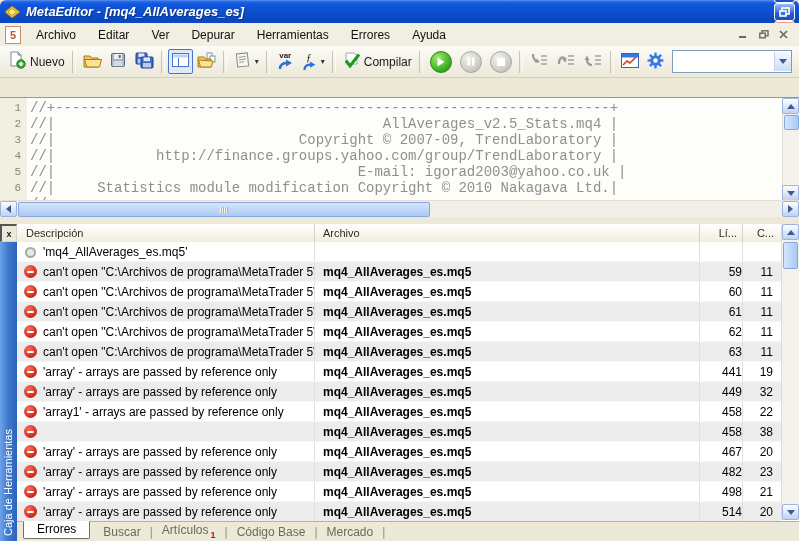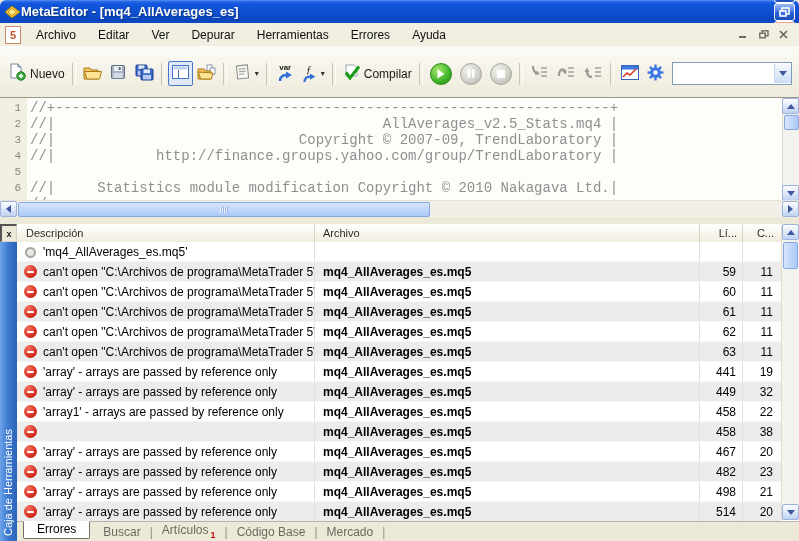--- a/index.html
+++ b/index.html
@@ -4,35 +4,35 @@
 <style>
   html,body{margin:0;padding:0;}
   body{width:799px;height:541px;overflow:hidden;font-family:"Liberation Sans",sans-serif;background:#ece9d8;}
   .window{position:relative;width:799px;height:541px;background:#ece9d8;}
 
   
   .titlebar{position:absolute;left:0;top:0;right:0;height:23px;
     background:linear-gradient(180deg,#5a95f2 0%,#2b6ce8 6%,#1257dd 16%,#0d4fd0 55%,#0a46be 88%,#0d4ac6 100%);
     border-radius:6px 6px 0 0;display:flex;align-items:center;padding:0 4px;}
   .app-icon{width:17px;height:15px;display:inline-block;}
-  .title{flex:1;color:#fff;font-weight:bold;font-size:13px;text-shadow:1px 1px 1px #0c337e;white-space:nowrap;}
+  .title{flex:1;color:#fff;font-weight:bold;font-size:13px;margin-left:5px;text-shadow:1px 1px 1px #0c337e;white-space:nowrap;font-style:italic;}
   .wc{width:21px;height:18px;border:1px solid #fff;border-radius:3px;margin-left:2px;display:flex;align-items:center;justify-content:center;padding:0;cursor:default;}
   .wc.blue{background:linear-gradient(180deg,#9dbcf5 0%,#4c7ce4 45%,#2a5ed2 55%,#1d4dba 100%);}
   .wc.red{background:linear-gradient(180deg,#f4a590 0%,#e4593a 45%,#d23c1d 60%,#b43012 100%);}
 
   
   .menubar{position:absolute;left:0;top:23px;right:0;height:23px;background:#f1efe2;border-bottom:1px solid #e2dfcc;display:flex;align-items:center;padding:0 3px;}
   .doc-icon{width:14px;height:16px;background:#fff;border:1px solid #cf8a6a;color:#c4552a;font-size:11px;font-weight:bold;display:flex;align-items:center;justify-content:center;margin:0 4px 0 2px;}
   .menu-items{display:flex;flex:1;}
   .menu-item{padding:3px 11px;font-size:12px;color:#101010;}
   .child-controls{display:flex;gap:3px;margin-right:4px;}
   .cc{width:17px;height:15px;background:transparent;border:none;display:flex;align-items:center;justify-content:center;padding:0;}
 
   
-  .toolbar{position:absolute;left:0;top:46px;right:0;height:31px;background:linear-gradient(180deg,#fcfbf6,#ece9d8);border-bottom:1px solid #d2cebb;display:flex;align-items:center;padding:12px 4px;}
+  .toolbar{position:absolute;left:0;top:46px;right:0;height:31px;background:linear-gradient(180deg,#fcfbf6,#ece9d8);border-bottom:1px solid #d2cebb;display:flex;align-items:center;padding:0 4px;}
   .tbtn{height:25px;min-width:25px;display:flex;align-items:center;justify-content:center;border:1px solid transparent;border-radius:2px;background:transparent;font-size:12px;color:#1a1a1a;padding:0 3px;gap:4px;}
   .tbtn.pressed{background:#dfe9f9;border-color:#4a74c8;}
   .tsep{width:2px;height:22px;border-left:1px solid #c9c5b2;border-right:1px solid #fdfcf7;margin:0 3px;}
   .caret{font-size:8px;color:#333;margin-left:1px;}
   .mini-label{font-size:8px;font-weight:bold;color:#222;line-height:6px;}
   .fn-label{font-size:11px;font-style:italic;color:#222;line-height:8px;font-family:"Liberation Serif",serif;}
   .stack{display:flex;flex-direction:column;align-items:center;}
   .combo{display:flex;align-items:center;height:21px;background:#fff;border:1px solid #7f9db9;width:118px;margin-left:4px;}
   .combo input{flex:1;border:none;outline:none;height:17px;width:90px;font-size:12px;padding:0 3px;background:#fff;}
   .combo-btn{width:17px;height:19px;background:linear-gradient(180deg,#f6f9fe,#cddcf5);border:none;border-left:1px solid #c5d4ec;display:flex;align-items:center;justify-content:center;padding:0;}
@@ -76,21 +76,21 @@
   .hc-desc{flex:0 0 298px;padding-left:9px;}
   .hc-file{flex:0 0 385px;padding-left:8px;}
   .hc-line{flex:0 0 43px;justify-content:flex-end;padding-right:5px;}
   .hc-col{flex:1;justify-content:flex-end;padding-right:8px;border-right:none;}
   .tb-rows{position:absolute;left:17px;top:18px;right:17px;bottom:19px;overflow:hidden;background:#fff;}
   .tb-row{height:20px;display:flex;align-items:center;font-size:12px;color:#000;box-sizing:border-box;border-bottom:1px solid #f6f6f3;}
   .tb-row.alt{background:#ececec;}
   .cell{box-sizing:border-box;height:100%;display:flex;align-items:center;overflow:hidden;white-space:nowrap;border-right:1px solid #e3e1d6;}
   .c-desc{flex:0 0 298px;padding-left:4px;}
   .c-file{flex:0 0 385px;padding-left:8px;font-weight:bold;}
-  .c-line{flex:0 0 43px;justify-content:flex-end;padding-right:6px;}
+  .c-line{flex:0 0 43px;justify-content:flex-end;}
   .c-col{flex:1;justify-content:flex-end;padding-right:9px;border-right:none;}
   .err-ico{flex:0 0 13px;width:13px;height:13px;border-radius:50%;margin:0 6px 0 3px;position:relative;
     background:radial-gradient(circle at 35% 30%,#f4705e,#d42a1a 65%,#9c1206);}
   .err-ico::after{content:"";position:absolute;left:3px;top:5.5px;width:7px;height:2.5px;background:#fff;border-radius:1px;}
   .info-ico{flex:0 0 11px;width:11px;height:11px;border-radius:50%;margin:1px 7px 0 4px;box-sizing:border-box;border:2px solid #a8a8a2;background:#e8e8e4;}
   .tb-vscroll{position:absolute;right:0;top:0;width:17px;height:296px;background:#f3f2ec;border-left:1px solid #e0ddd0;}
   .tb-tabs{position:absolute;left:17px;right:0;bottom:0;height:19px;background:#ece9d8;border-top:1px solid #b7b3a2;display:flex;align-items:center;font-size:12px;}
   .tbtab-active{background:#fff;border:1px solid #73715f;border-top:1px solid #fff;border-radius:0 0 2px 2px;padding:0 13px 2px 13px;margin:-1px 4px 2px 6px;color:#000;}
   .tbtab{color:#6b6a5c;padding:0 9px;}
   .tbsep{color:#94917e;}
@@ -334,20 +334,21 @@
         <div class="code-line">
           <span class="ln">3</span>
           <span class="code">//|                             Copyright © 2007-09, TrendLaboratory |</span>
         </div>
         <div class="code-line">
           <span class="ln">4</span>
           <span class="code">//|            http://finance.groups.yahoo.com/group/TrendLaboratory |</span>
         </div>
         <div class="code-line">
           <span class="ln">5</span>
+          <span class="code">//|                                    E-mail: igorad2003@yahoo.co.uk |</span>
         </div>
         <div class="code-line">
           <span class="ln">6</span>
           <span class="code">//|     Statistics module modification Copyright © 2010 Nakagava Ltd.|</span>
         </div>
         <div class="code-line">
           <span class="ln">7</span>
           <span class="code">//+------------------------------------------------------------------+</span>
         </div>
       </div>

